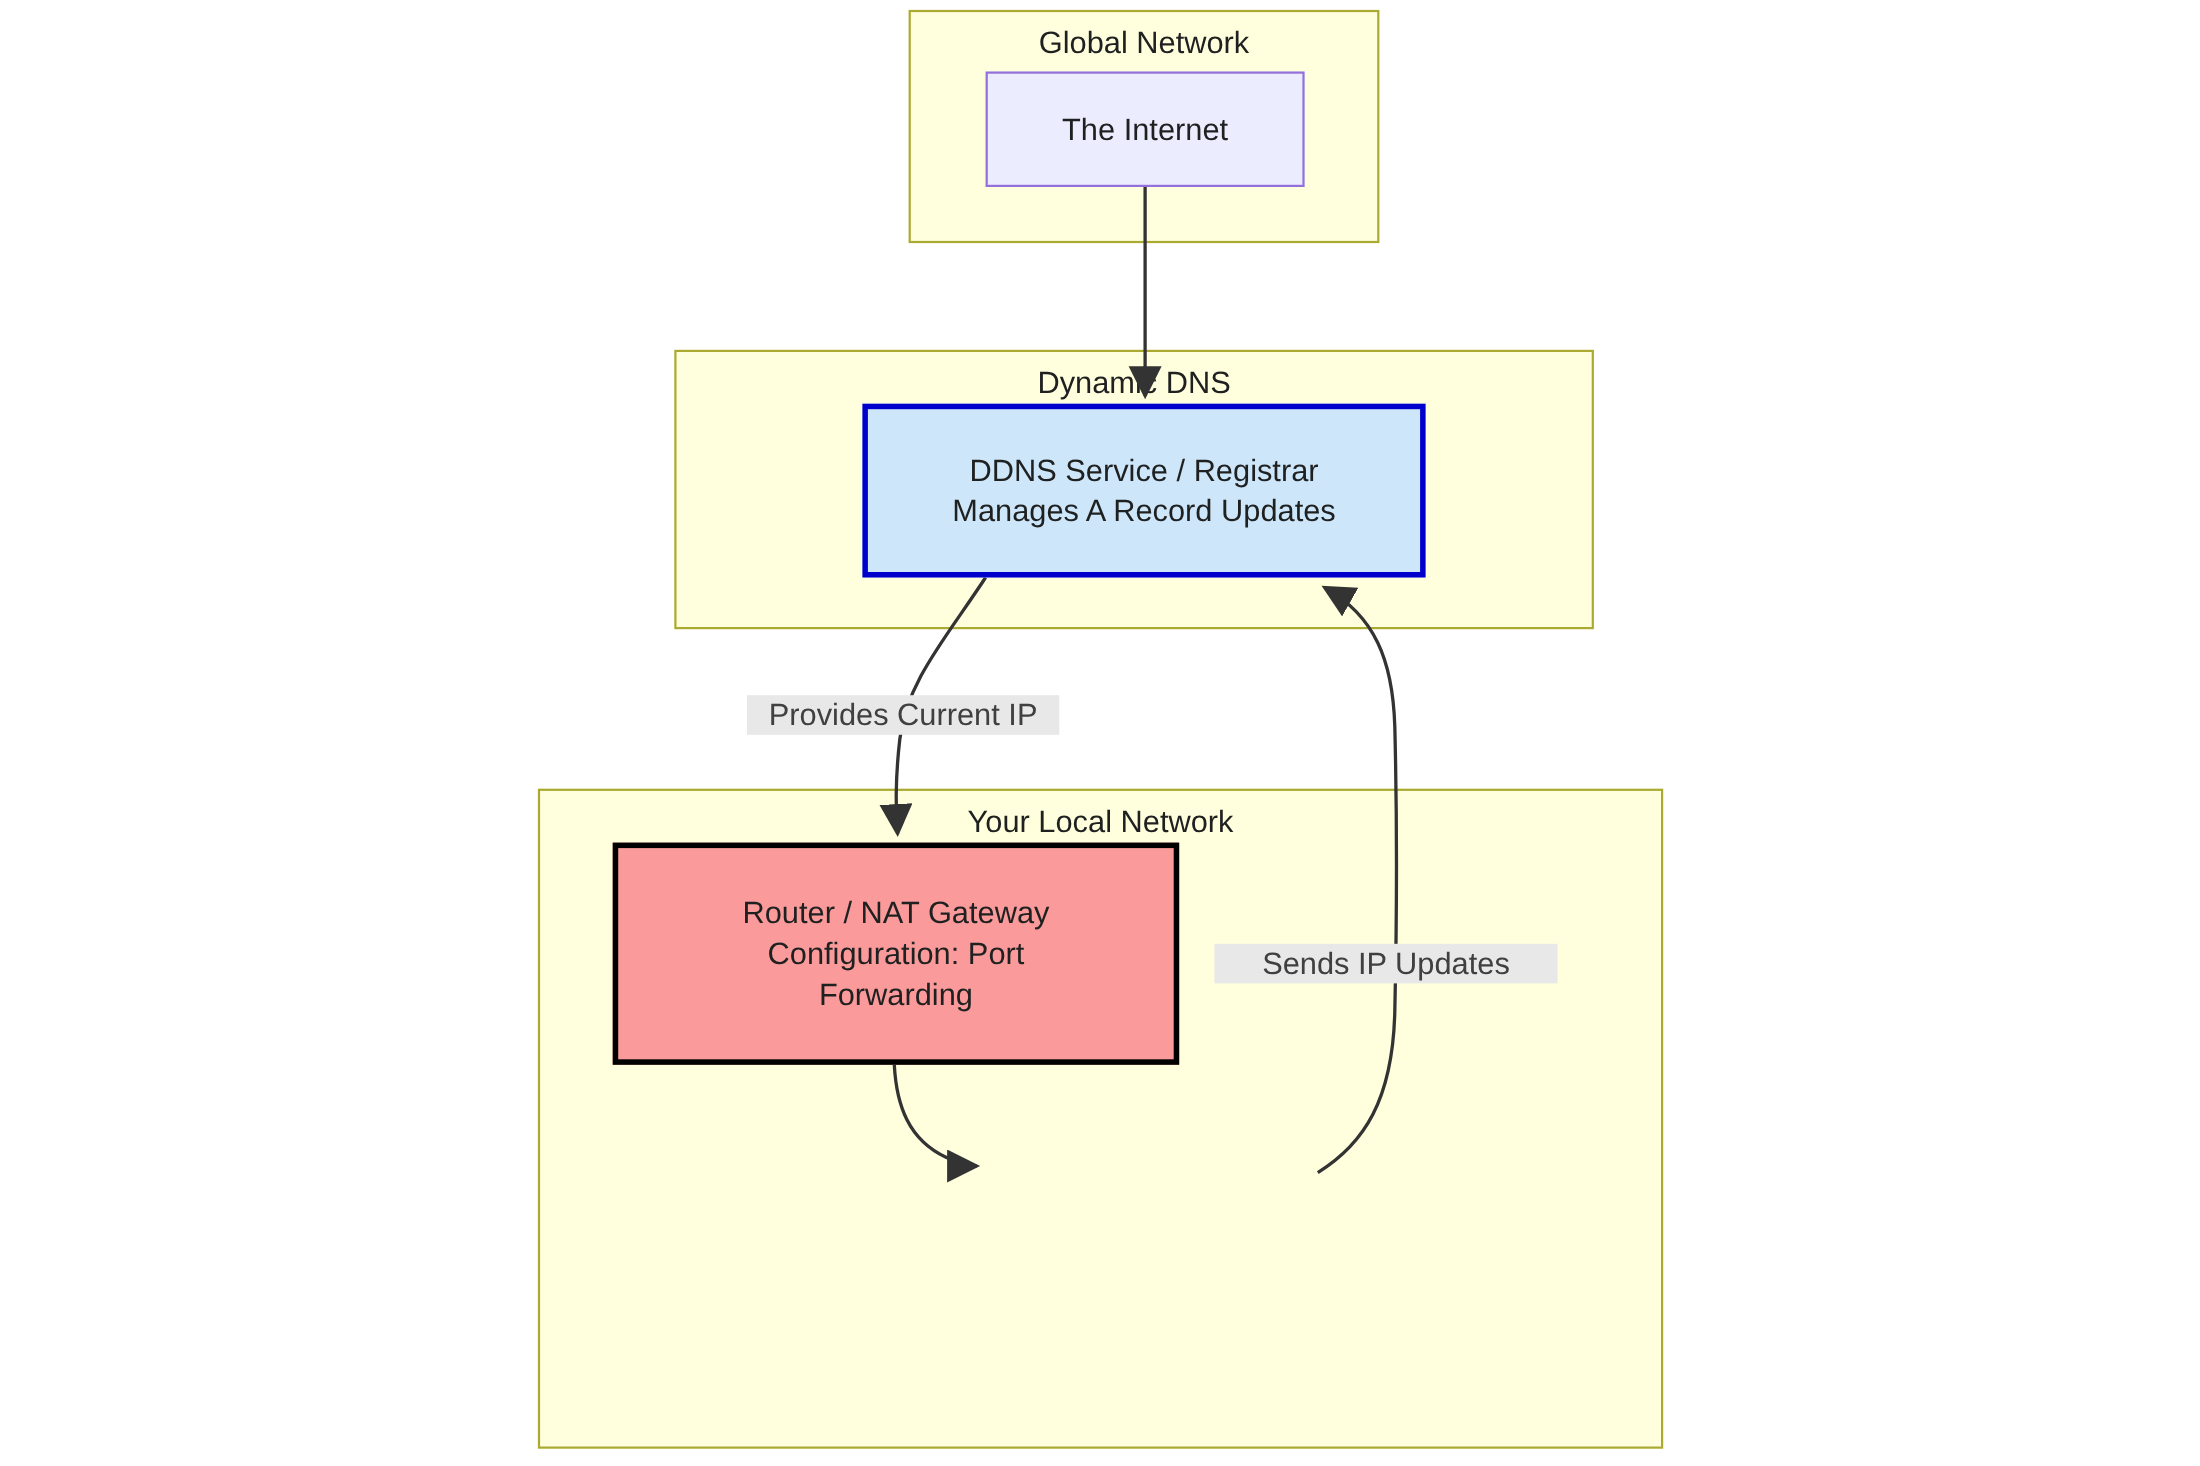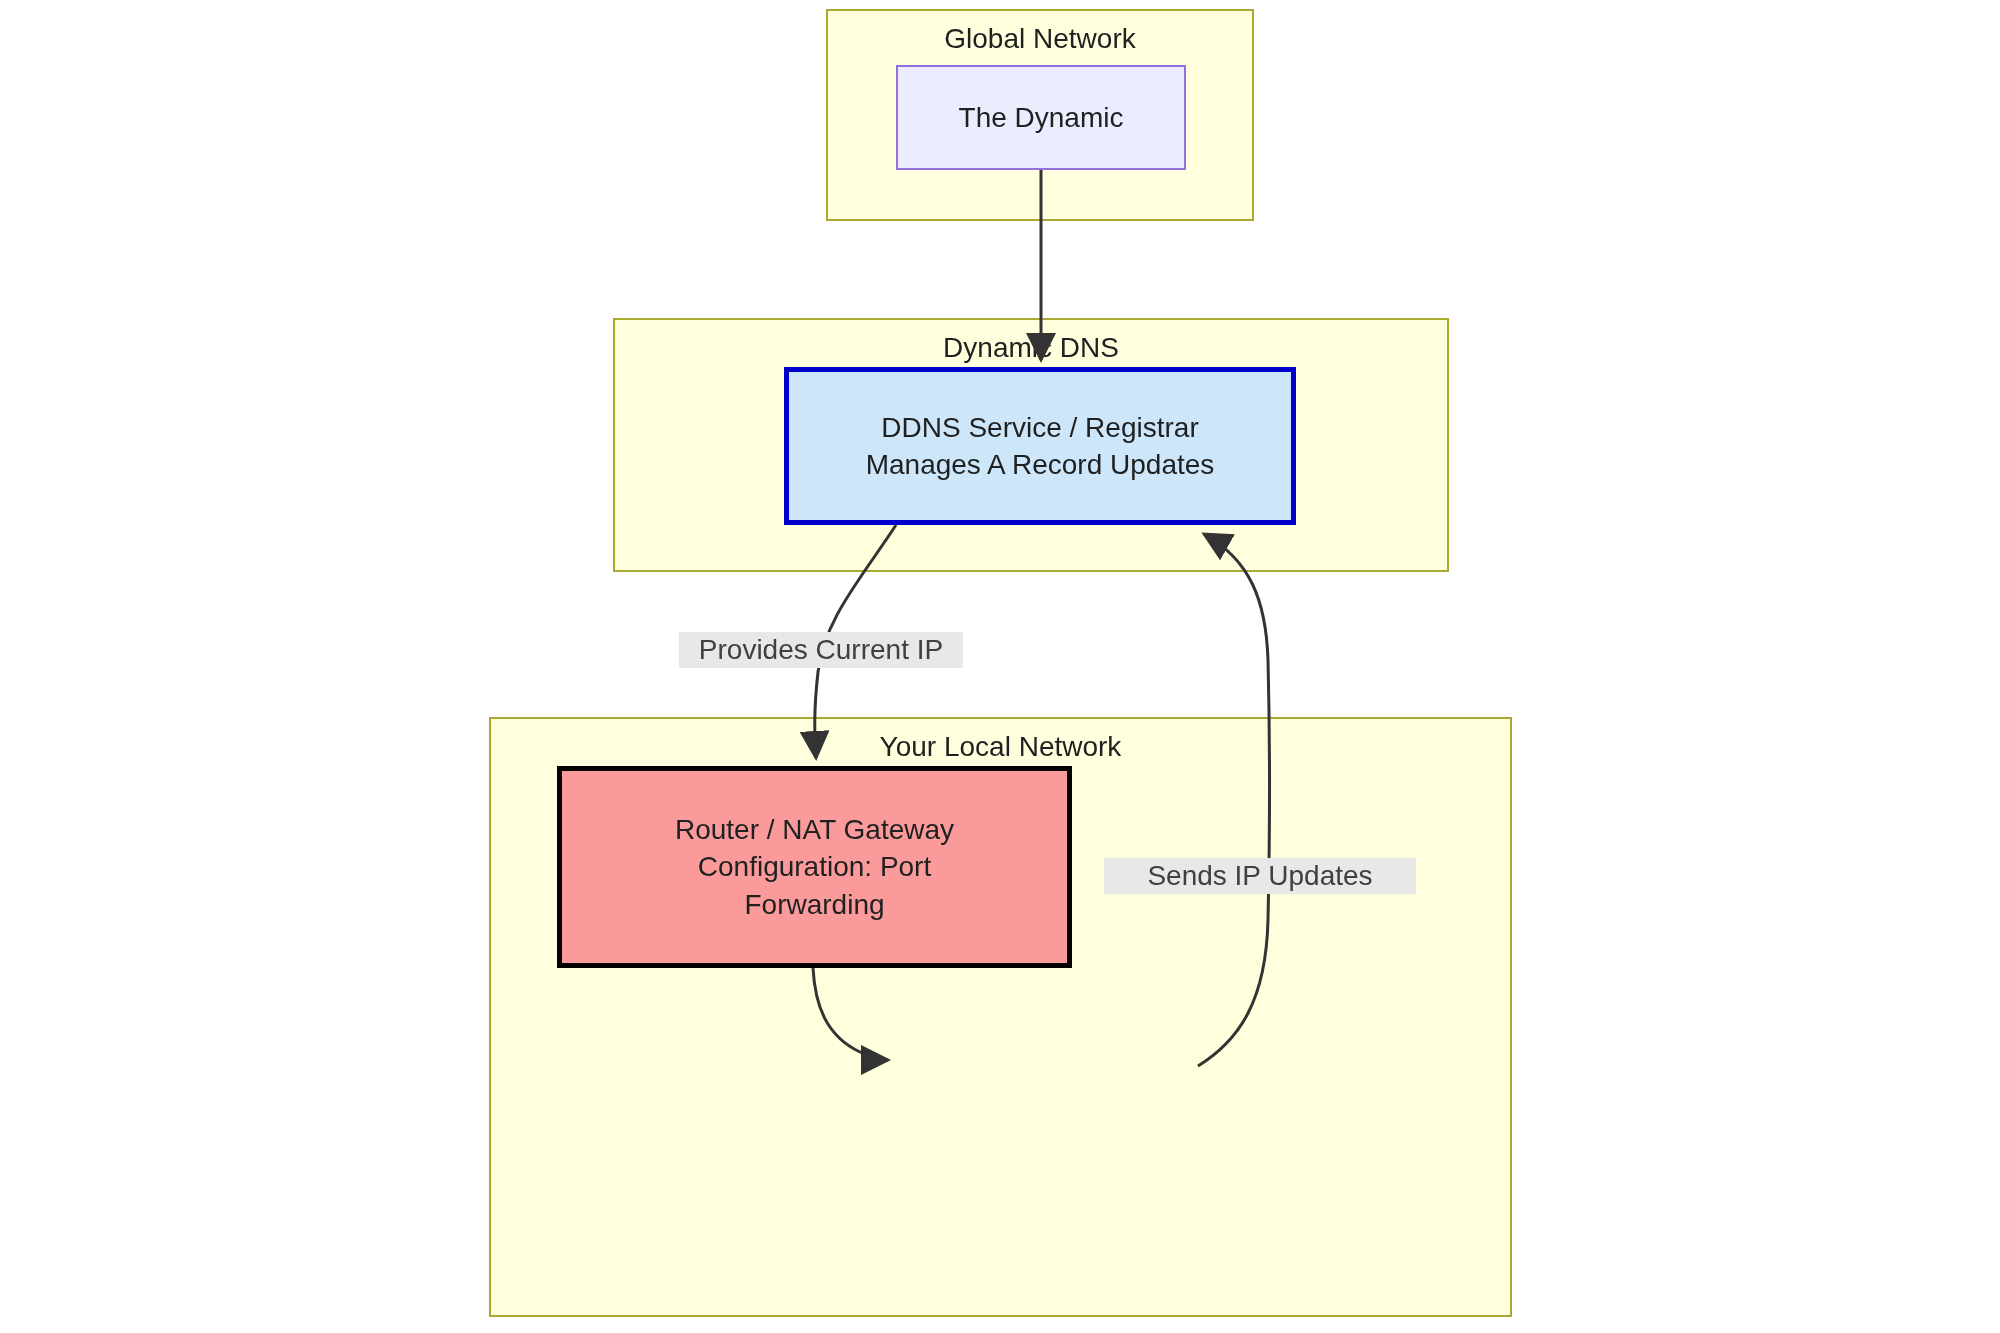--- a/index.html
+++ b/index.html
@@ -113,21 +113,21 @@
     <path d="M 1041,170 L 1041,360" fill="none" stroke="#333333" stroke-width="3" marker-end="url(#arrowhead)"></path>
 
     <path d="M 896,525 C 860,580 824,620 818,672 C 813,716 815,740 816,758" fill="none" stroke="#333333" stroke-width="3" marker-end="url(#arrowhead)"></path>
 
     <path d="M 813,968 C 815,1005 826,1036 860,1052 C 873,1058 882,1060 888,1060" fill="none" stroke="#333333" stroke-width="3" marker-end="url(#arrowhead)"></path>
 
     <path d="M 1198,1066 C 1240,1040 1266,1000 1268,920 C 1270,830 1270,740 1268,660 C 1266,600 1250,560 1204,534" fill="none" stroke="#333333" stroke-width="3" marker-end="url(#arrowhead)"></path>
   </svg>
 
   <div class="node node-internet" style="left:896px; top:65px; width:290px; height:105px;">
-    <span class="line">The Dynamic</span>
+    <span class="line">The Internet</span>
   </div>
 
   <div class="node node-ddns" style="left:784px; top:367px; width:512px; height:158px;">
     <span class="line">DDNS Service / Registrar</span>
     <span class="line">Manages A Record Updates</span>
   </div>
 
   <div class="node node-router" style="left:557px; top:766px; width:515px; height:202px;">
     <span class="line">Router / NAT Gateway</span>
     <span class="line">Configuration: Port</span>

